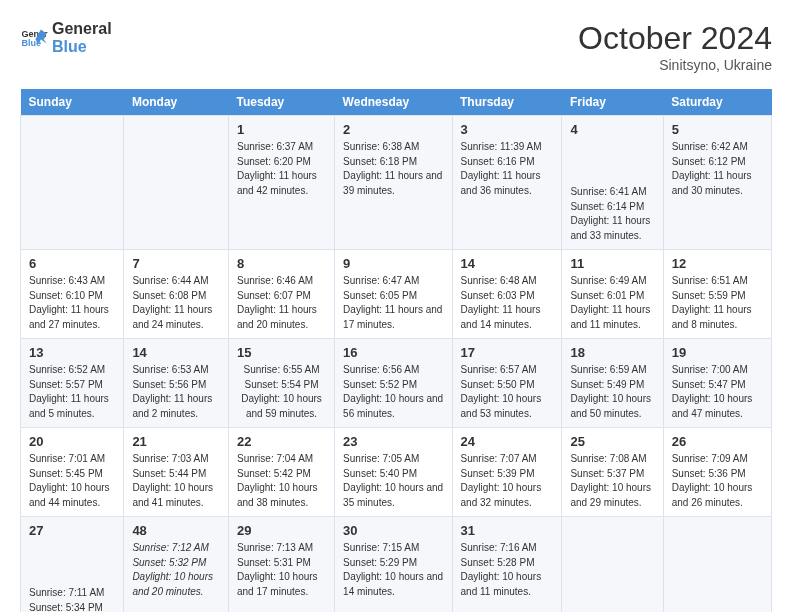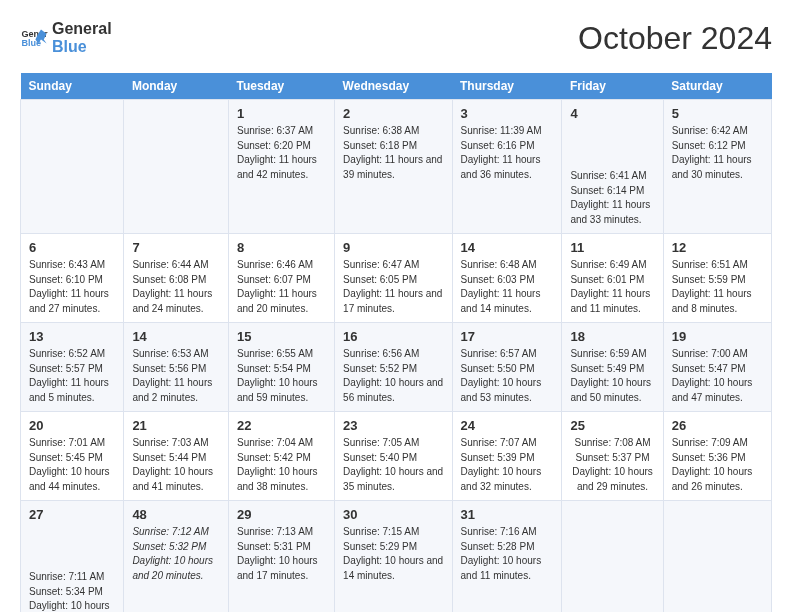--- a/index.html
+++ b/index.html
@@ -91,20 +91,21 @@
       <text x="2" y="32" font-size="13" font-weight="bold" fill="#4a90d9">Blue</text>
       <polygon points="30,8 38,14 34,22 38,28 30,22 26,28 22,22 26,14" fill="#4a90d9"></polygon>
     </svg>
     <div style="display:flex;flex-direction:column;line-height:1.1;">
       <span style="font-size:16px;font-weight:bold;color:#333;">General</span>
       <span style="font-size:16px;font-weight:bold;color:#4a90d9;">Blue</span>
     </div>
   </div>
   <div class="title-block">
     <div class="month-title">October 2024</div>
+    <div class="subtitle">Sinitsyno, Ukraine</div>
   </div>
 </div>
 
 <table>
   <thead>
     <tr id="header-row">
         <th>Sunday</th>
         <th>Monday</th>
         <th>Tuesday</th>
         <th>Wednesday</th>
@@ -200,21 +201,21 @@
 Daylight: 11 hours and 5 minutes.</div>
         </td>
         <td>
           <span class="day-num">14</span>
           <div class="cell-content" style="white-space: pre-line;">Sunrise: 6:53 AM
 Sunset: 5:56 PM
 Daylight: 11 hours and 2 minutes.</div>
         </td>
         <td>
           <span class="day-num">15</span>
-          <div class="cell-content" style="white-space: pre-line;">Sunrise: 6:55 AM
+          <div class="cell-content" style="white-space: pre-line; text-align: center;">Sunrise: 6:55 AM
 Sunset: 5:54 PM
 Daylight: 10 hours and 59 minutes.</div>
         </td>
         <td>
           <span class="day-num">16</span>
           <div class="cell-content" style="white-space: pre-line;">Sunrise: 6:56 AM
 Sunset: 5:52 PM
 Daylight: 10 hours and 56 minutes.</div>
         </td>
         <td>
@@ -262,21 +263,21 @@
 Daylight: 10 hours and 35 minutes.</div>
         </td>
         <td>
           <span class="day-num">24</span>
           <div class="cell-content" style="white-space: pre-line;">Sunrise: 7:07 AM
 Sunset: 5:39 PM
 Daylight: 10 hours and 32 minutes.</div>
         </td>
         <td>
           <span class="day-num">25</span>
-          <div class="cell-content" style="white-space: pre-line; text-align: center;">Sunrise: 7:08 AM
+          <div class="cell-content" style="white-space: pre-line;">Sunrise: 7:08 AM
 Sunset: 5:37 PM
 Daylight: 10 hours and 29 minutes.</div>
         </td>
         <td>
           <span class="day-num">26</span>
           <div class="cell-content" style="white-space: pre-line;">Sunrise: 7:09 AM
 Sunset: 5:36 PM
 Daylight: 10 hours and 26 minutes.</div>
         </td>
       </tr>

